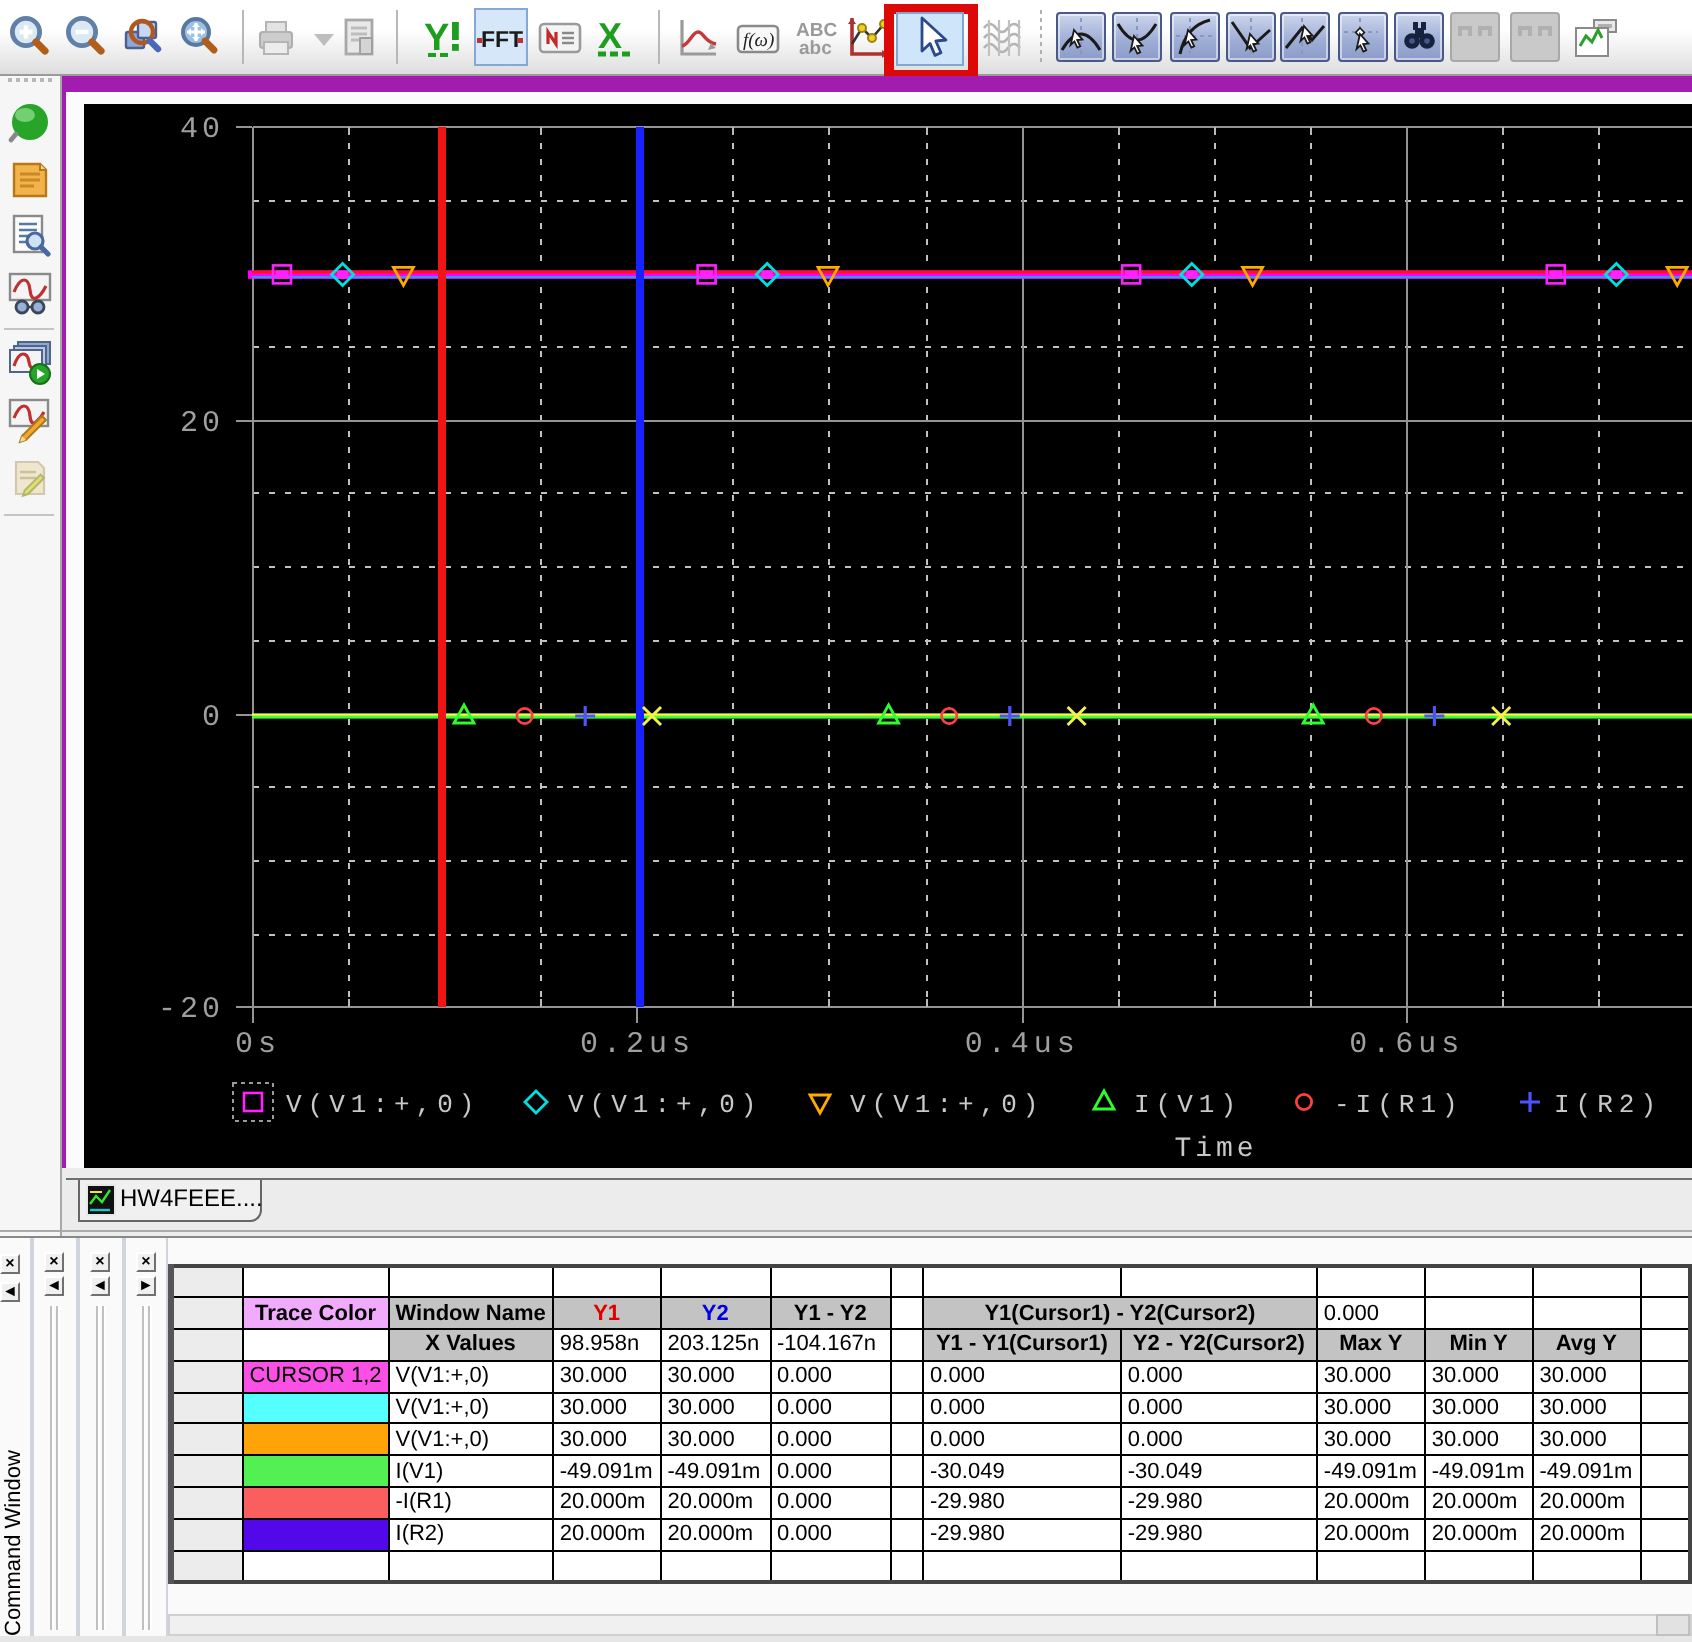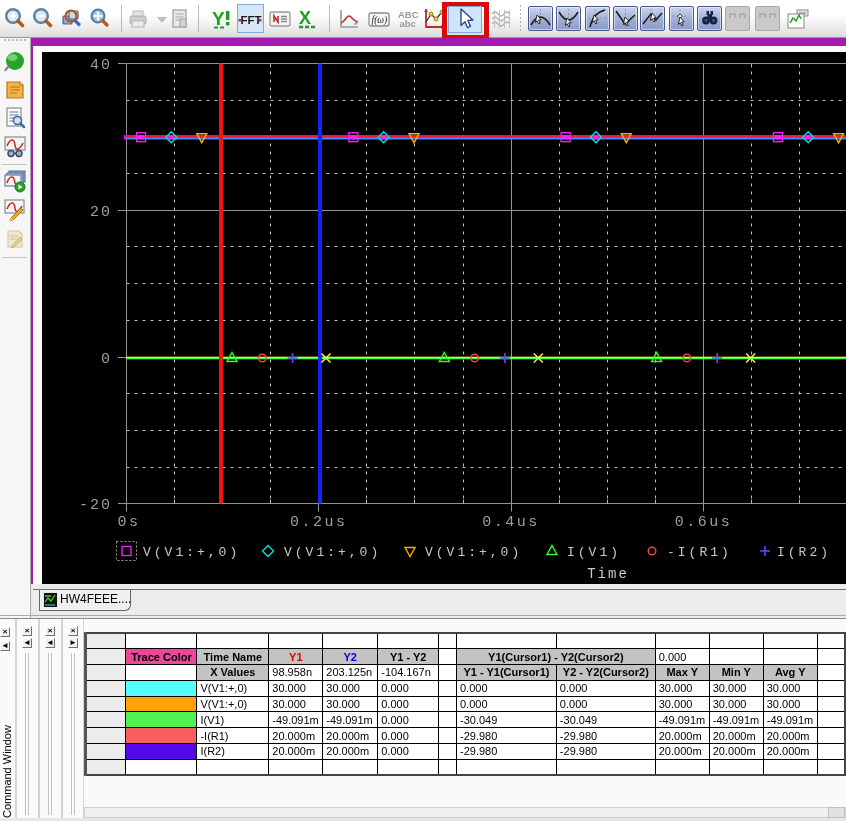--- a/index.html
+++ b/index.html
@@ -383,22 +383,22 @@
         <td style="background:#fff;text-align:left;"></td>
         <td style="background:#fff;text-align:left;"></td>
         <td style="background:#fff;text-align:left;"></td>
         <td style="background:#fff;text-align:left;"></td>
         <td style="background:#fff;text-align:left;"></td>
         <td style="background:#fff;text-align:left;"></td>
         <td style="background:#fff;text-align:left;"></td>
       </tr>
 <tr style="height:15.8px">
         <td style="background:#ececec;text-align:left;"></td>
-        <td style="background:#ec4899;font-weight:bold;text-align:center;">Trace Color</td>
-        <td style="background:#c3c3c3;font-weight:bold;text-align:center;">Time Name</td>
+        <td style="background:#f0abfc;font-weight:bold;text-align:center;">Trace Color</td>
+        <td style="background:#c3c3c3;font-weight:bold;text-align:center;">Window Name</td>
         <td style="background:#c3c3c3;font-weight:bold;color:#e00000;text-align:center;margin-top:40px;">Y1</td>
         <td style="background:#c3c3c3;font-weight:bold;color:#0000e0;text-align:center;">Y2</td>
         <td style="background:#c3c3c3;font-weight:bold;text-align:center;">Y1 - Y2</td>
         <td style="background:#fff;text-align:left;"></td>
         <td colspan="2" style="background:#c3c3c3;font-weight:bold;text-align:center;">Y1(Cursor1) - Y2(Cursor2)</td>
         <td style="background:#fff;text-align:left;">0.000</td>
         <td style="background:#fff;text-align:left;"></td>
         <td style="background:#fff;text-align:left;"></td>
         <td style="background:#fff;text-align:left;"></td>
       </tr>
@@ -408,20 +408,35 @@
         <td style="background:#c3c3c3;font-weight:bold;text-align:center;">X Values</td>
         <td style="background:#fff;text-align:left;">98.958n</td>
         <td style="background:#fff;text-align:left;">203.125n</td>
         <td style="background:#fff;text-align:left;">-104.167n</td>
         <td style="background:#fff;text-align:left;"></td>
         <td style="background:#c3c3c3;font-weight:bold;text-align:center;">Y1 - Y1(Cursor1)</td>
         <td style="background:#c3c3c3;font-weight:bold;text-align:center;">Y2 - Y2(Cursor2)</td>
         <td style="background:#c3c3c3;font-weight:bold;text-align:center;">Max Y</td>
         <td style="background:#c3c3c3;font-weight:bold;text-align:center;">Min Y</td>
         <td style="background:#c3c3c3;font-weight:bold;text-align:center;">Avg Y</td>
+        <td style="background:#fff;text-align:left;"></td>
+      </tr>
+<tr style="height:15.8px">
+        <td style="background:#ececec;text-align:left;"></td>
+        <td style="background:#fa50e6;text-align:center;">CURSOR 1,2</td>
+        <td style="background:#fff;text-align:left;">V(V1:+,0)</td>
+        <td style="background:#fff;text-align:left;">30.000</td>
+        <td style="background:#fff;text-align:left;">30.000</td>
+        <td style="background:#fff;text-align:left;">0.000</td>
+        <td style="background:#fff;text-align:left;"></td>
+        <td style="background:#fff;text-align:left;">0.000</td>
+        <td style="background:#fff;text-align:left;">0.000</td>
+        <td style="background:#fff;text-align:left;">30.000</td>
+        <td style="background:#fff;text-align:left;">30.000</td>
+        <td style="background:#fff;text-align:left;">30.000</td>
         <td style="background:#fff;text-align:left;"></td>
       </tr>
 <tr style="height:15.8px">
         <td style="background:#ececec;text-align:left;"></td>
         <td style="background:#55ffff;text-align:center;"></td>
         <td style="background:#fff;text-align:left;">V(V1:+,0)</td>
         <td style="background:#fff;text-align:left;">30.000</td>
         <td style="background:#fff;text-align:left;">30.000</td>
         <td style="background:#fff;text-align:left;">0.000</td>
         <td style="background:#fff;text-align:left;"></td>

